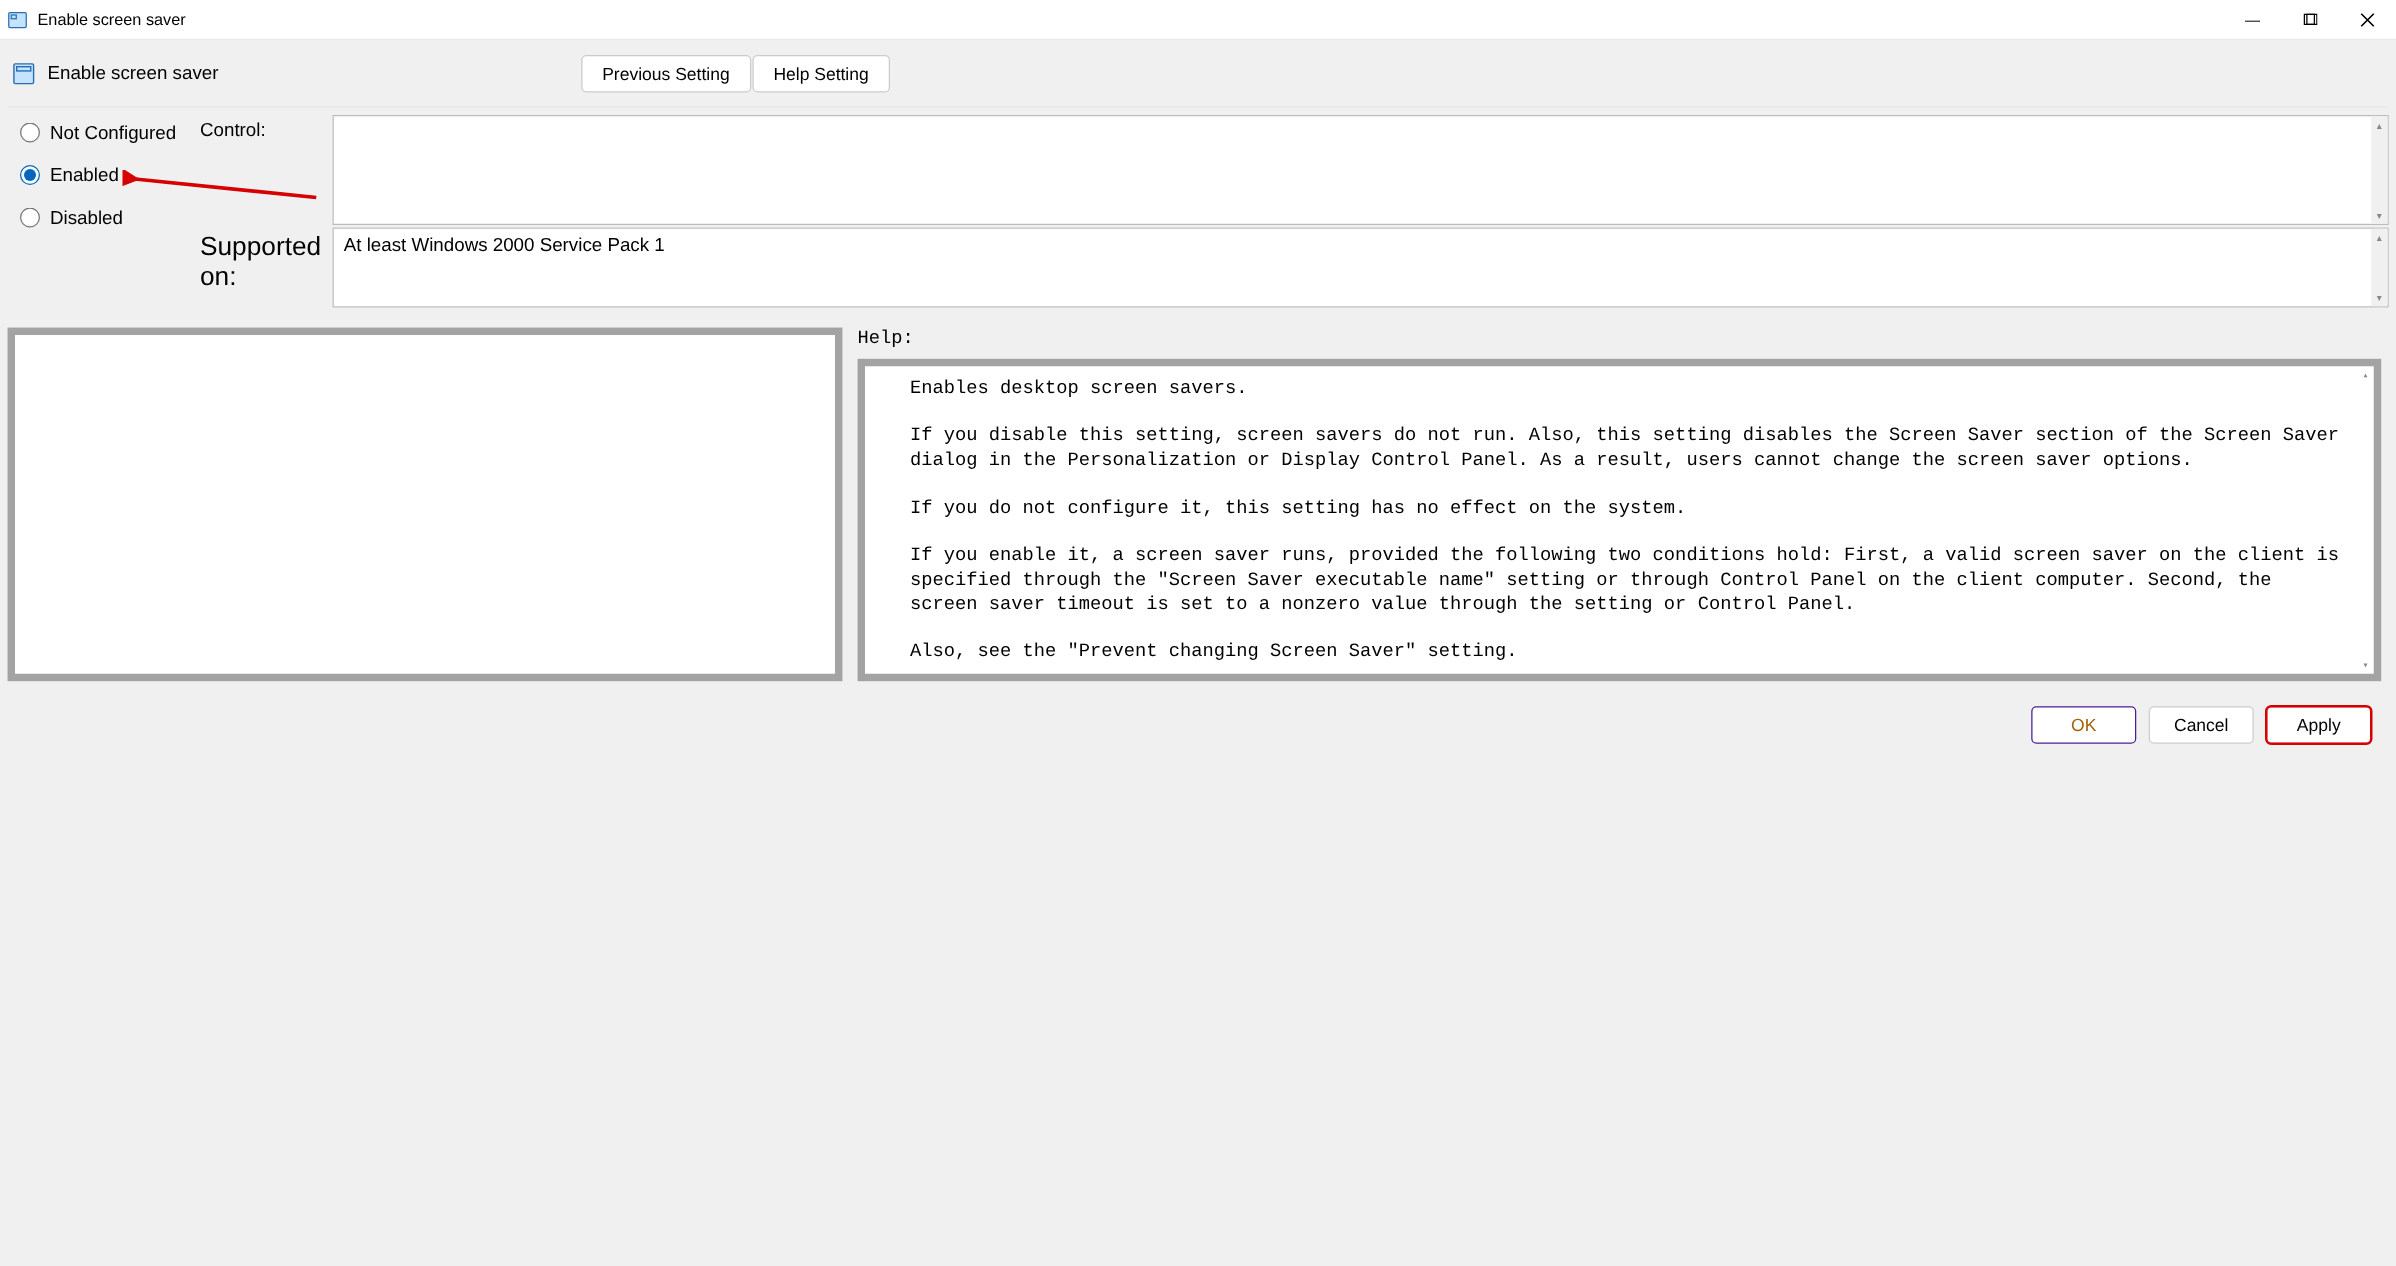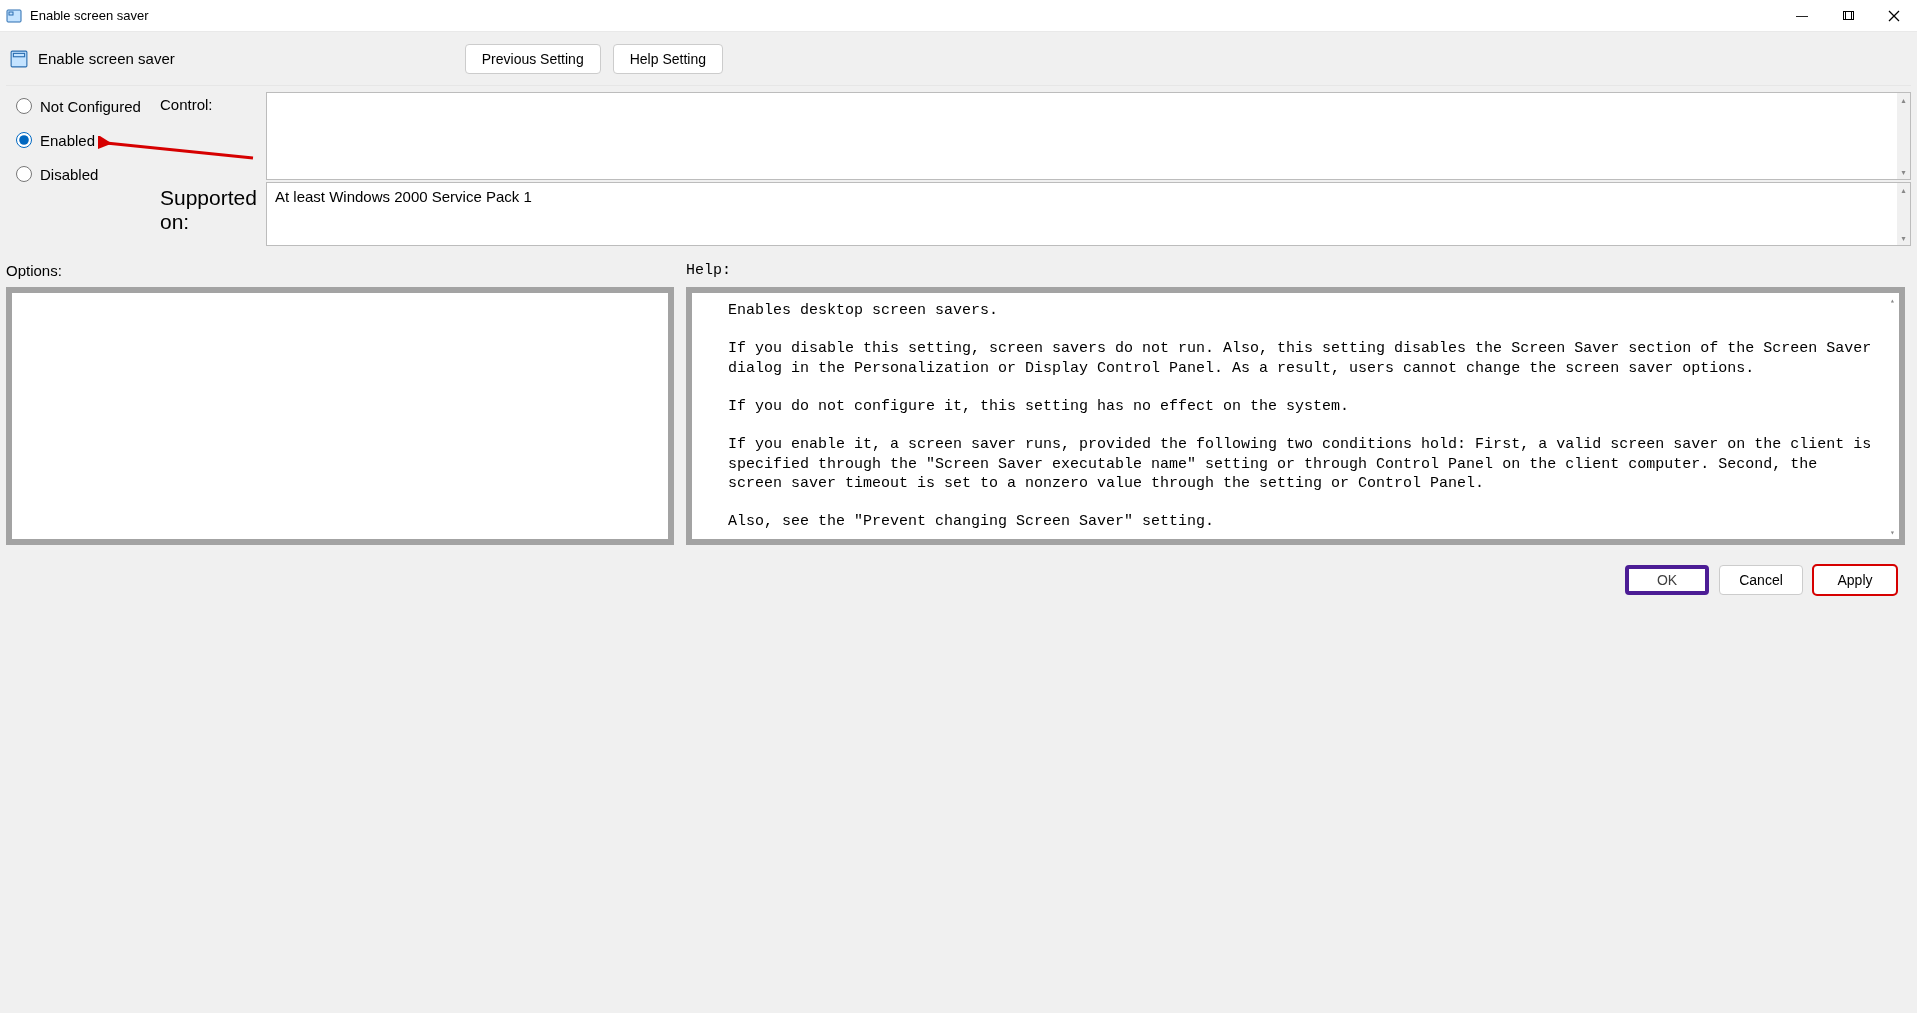--- a/index.html
+++ b/index.html
@@ -37,21 +37,21 @@
   display: flex;
   align-items: center;
   height: 54px;
   padding-left: 4px;
   border-bottom: 1px solid #e6e6e6;
 }
 .policy-icon {
   width: 18px; height: 18px; margin-right: 10px;
 }
 .policy-title { font-size: 15px; }
-.nav-buttons { margin-left: 290px; display: flex; gap: 12px; align-items: flex-end; }
+.nav-buttons { margin-left: 290px; display: flex; gap: 1px; align-items: flex-end; }
 .nav-btn {
   background: #fff;
   border: 1px solid #ccc;
   border-radius: 4px;
   padding: 6px 16px;
   font-size: 14px;
   font-family: inherit;
 }
 .config-row {
   display: flex;
@@ -107,21 +107,21 @@
   padding: 12px 14px 12px 0;
 }
 .footer-btn {
   width: 84px; height: 30px;
   background: #fff;
   border: 1px solid #ccc;
   border-radius: 4px;
   font-size: 14px;
   font-family: inherit;
 }
-.footer-btn.ok { border: 4px solid #4c1d95; color: #404040; }
+.footer-btn.ok { border: 1px solid #4c1d95; color: #a16207; }
 .footer-btn.apply-highlight { outline: 2px solid #d60000; outline-offset: -1px; }
 .arrow-annot {
   position: absolute;
   left: 82px; top: 4px;
   pointer-events: none;
 }
 svg.tb-icon rect { fill: #c4e3ff; stroke: #2a6db0; }
 </style>
 </head>
 <body>
@@ -206,21 +206,20 @@
           <div class="scroll-stub">
             <div class="scroll-arrow">▴</div>
             <div class="scroll-arrow">▾</div>
           </div>
         </div>
       </div>
     </div>
 
     <div class="mid-row">
       <div class="options-col">
-        <div class="section-label">Options:</div>
         <div class="panel"></div>
       </div>
       <div class="help-col">
         <div class="section-label">Help:</div>
         <div class="panel">
           <div class="help-text">Enables desktop screen savers.
 
 If you disable this setting, screen savers do not run. Also, this setting disables the Screen Saver section of the Screen Saver dialog in the Personalization or Display Control Panel. As a result, users cannot change the screen saver options.
 
 If you do not configure it, this setting has no effect on the system.

